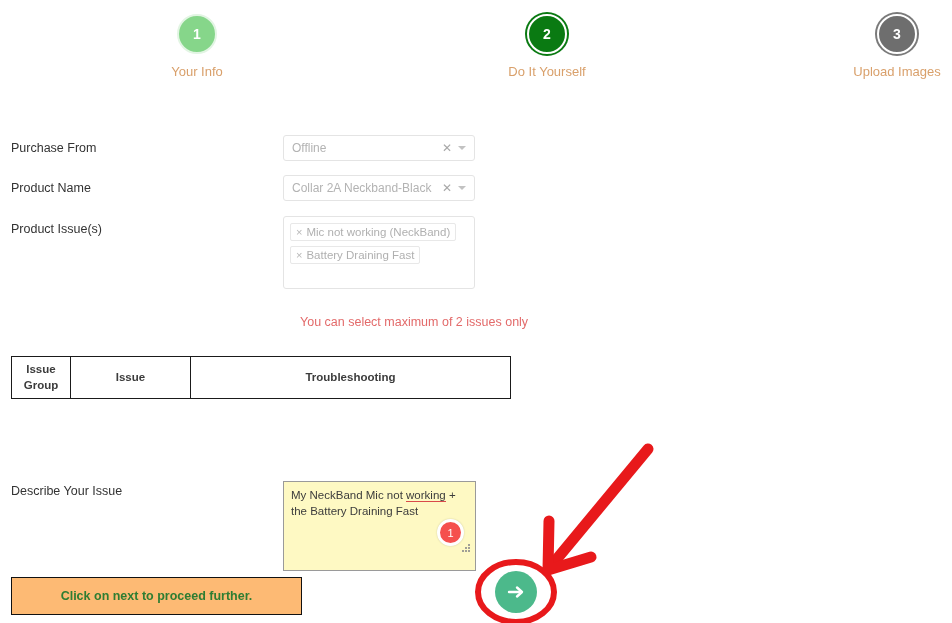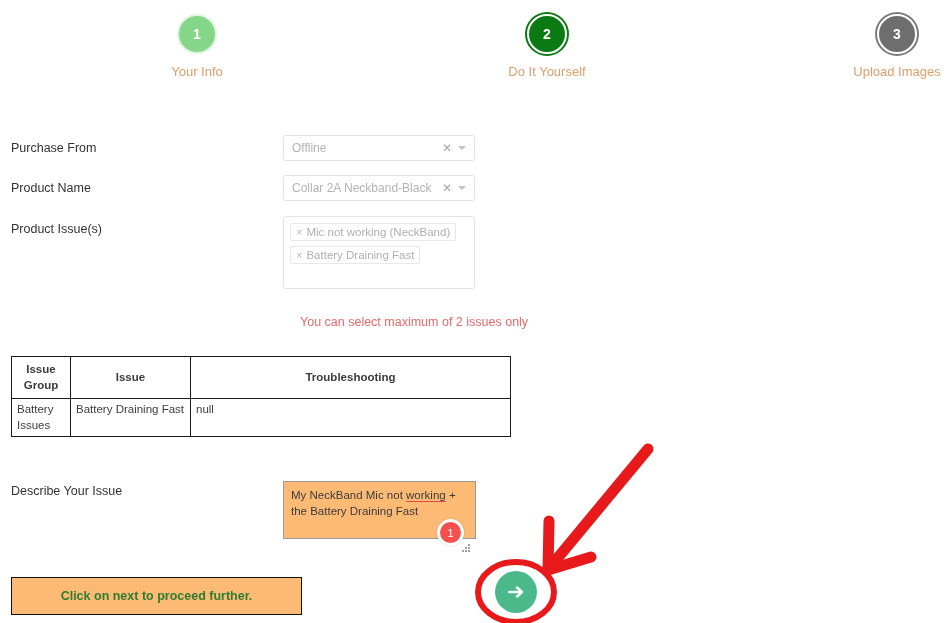--- a/index.html
+++ b/index.html
@@ -196,24 +196,24 @@
   .col-group { width: 59px; }
   .col-issue { width: 120px; }
   .col-trouble { width: auto; }
 
   
   #describe-issue-textarea {
     position: absolute;
     left: 283px;
     top: 481px;
     width: 193px;
-    height: 58px;
+    height: 90px;
     box-sizing: border-box;
     border: 1px solid #9a9a9a;
-    background: #fdba74;
+    background: #fef9c3;
     font-family: "Liberation Sans", sans-serif;
     font-size: 11.5px;
     color: #3c3c3c;
     padding: 6px 7px;
     line-height: 1.35;
     resize: none;
     overflow: hidden;
   }
   .spell-error {
     border-bottom: 1.5px solid #d94a4a;
@@ -363,25 +363,20 @@
       <col class="col-trouble">
   </colgroup>
   <thead>
     <tr>
       <th>Issue Group</th>
       <th>Issue</th>
       <th>Troubleshooting</th>
     </tr>
   </thead>
   <tbody>
-    <tr>
-      <td>Battery Issues</td>
-      <td>Battery Draining Fast</td>
-      <td>null</td>
-    </tr>
   </tbody>
 </table>
 
 <div class="form-label" id="label-describe">Describe Your Issue</div>
 
 <div id="describe-issue-textarea"><span>My NeckBand Mic not </span><span class="spell-error">working</span><span> + the Battery Draining Fast</span></div>
 
 <div id="textarea-badge">
   <span>1</span>
 </div>

